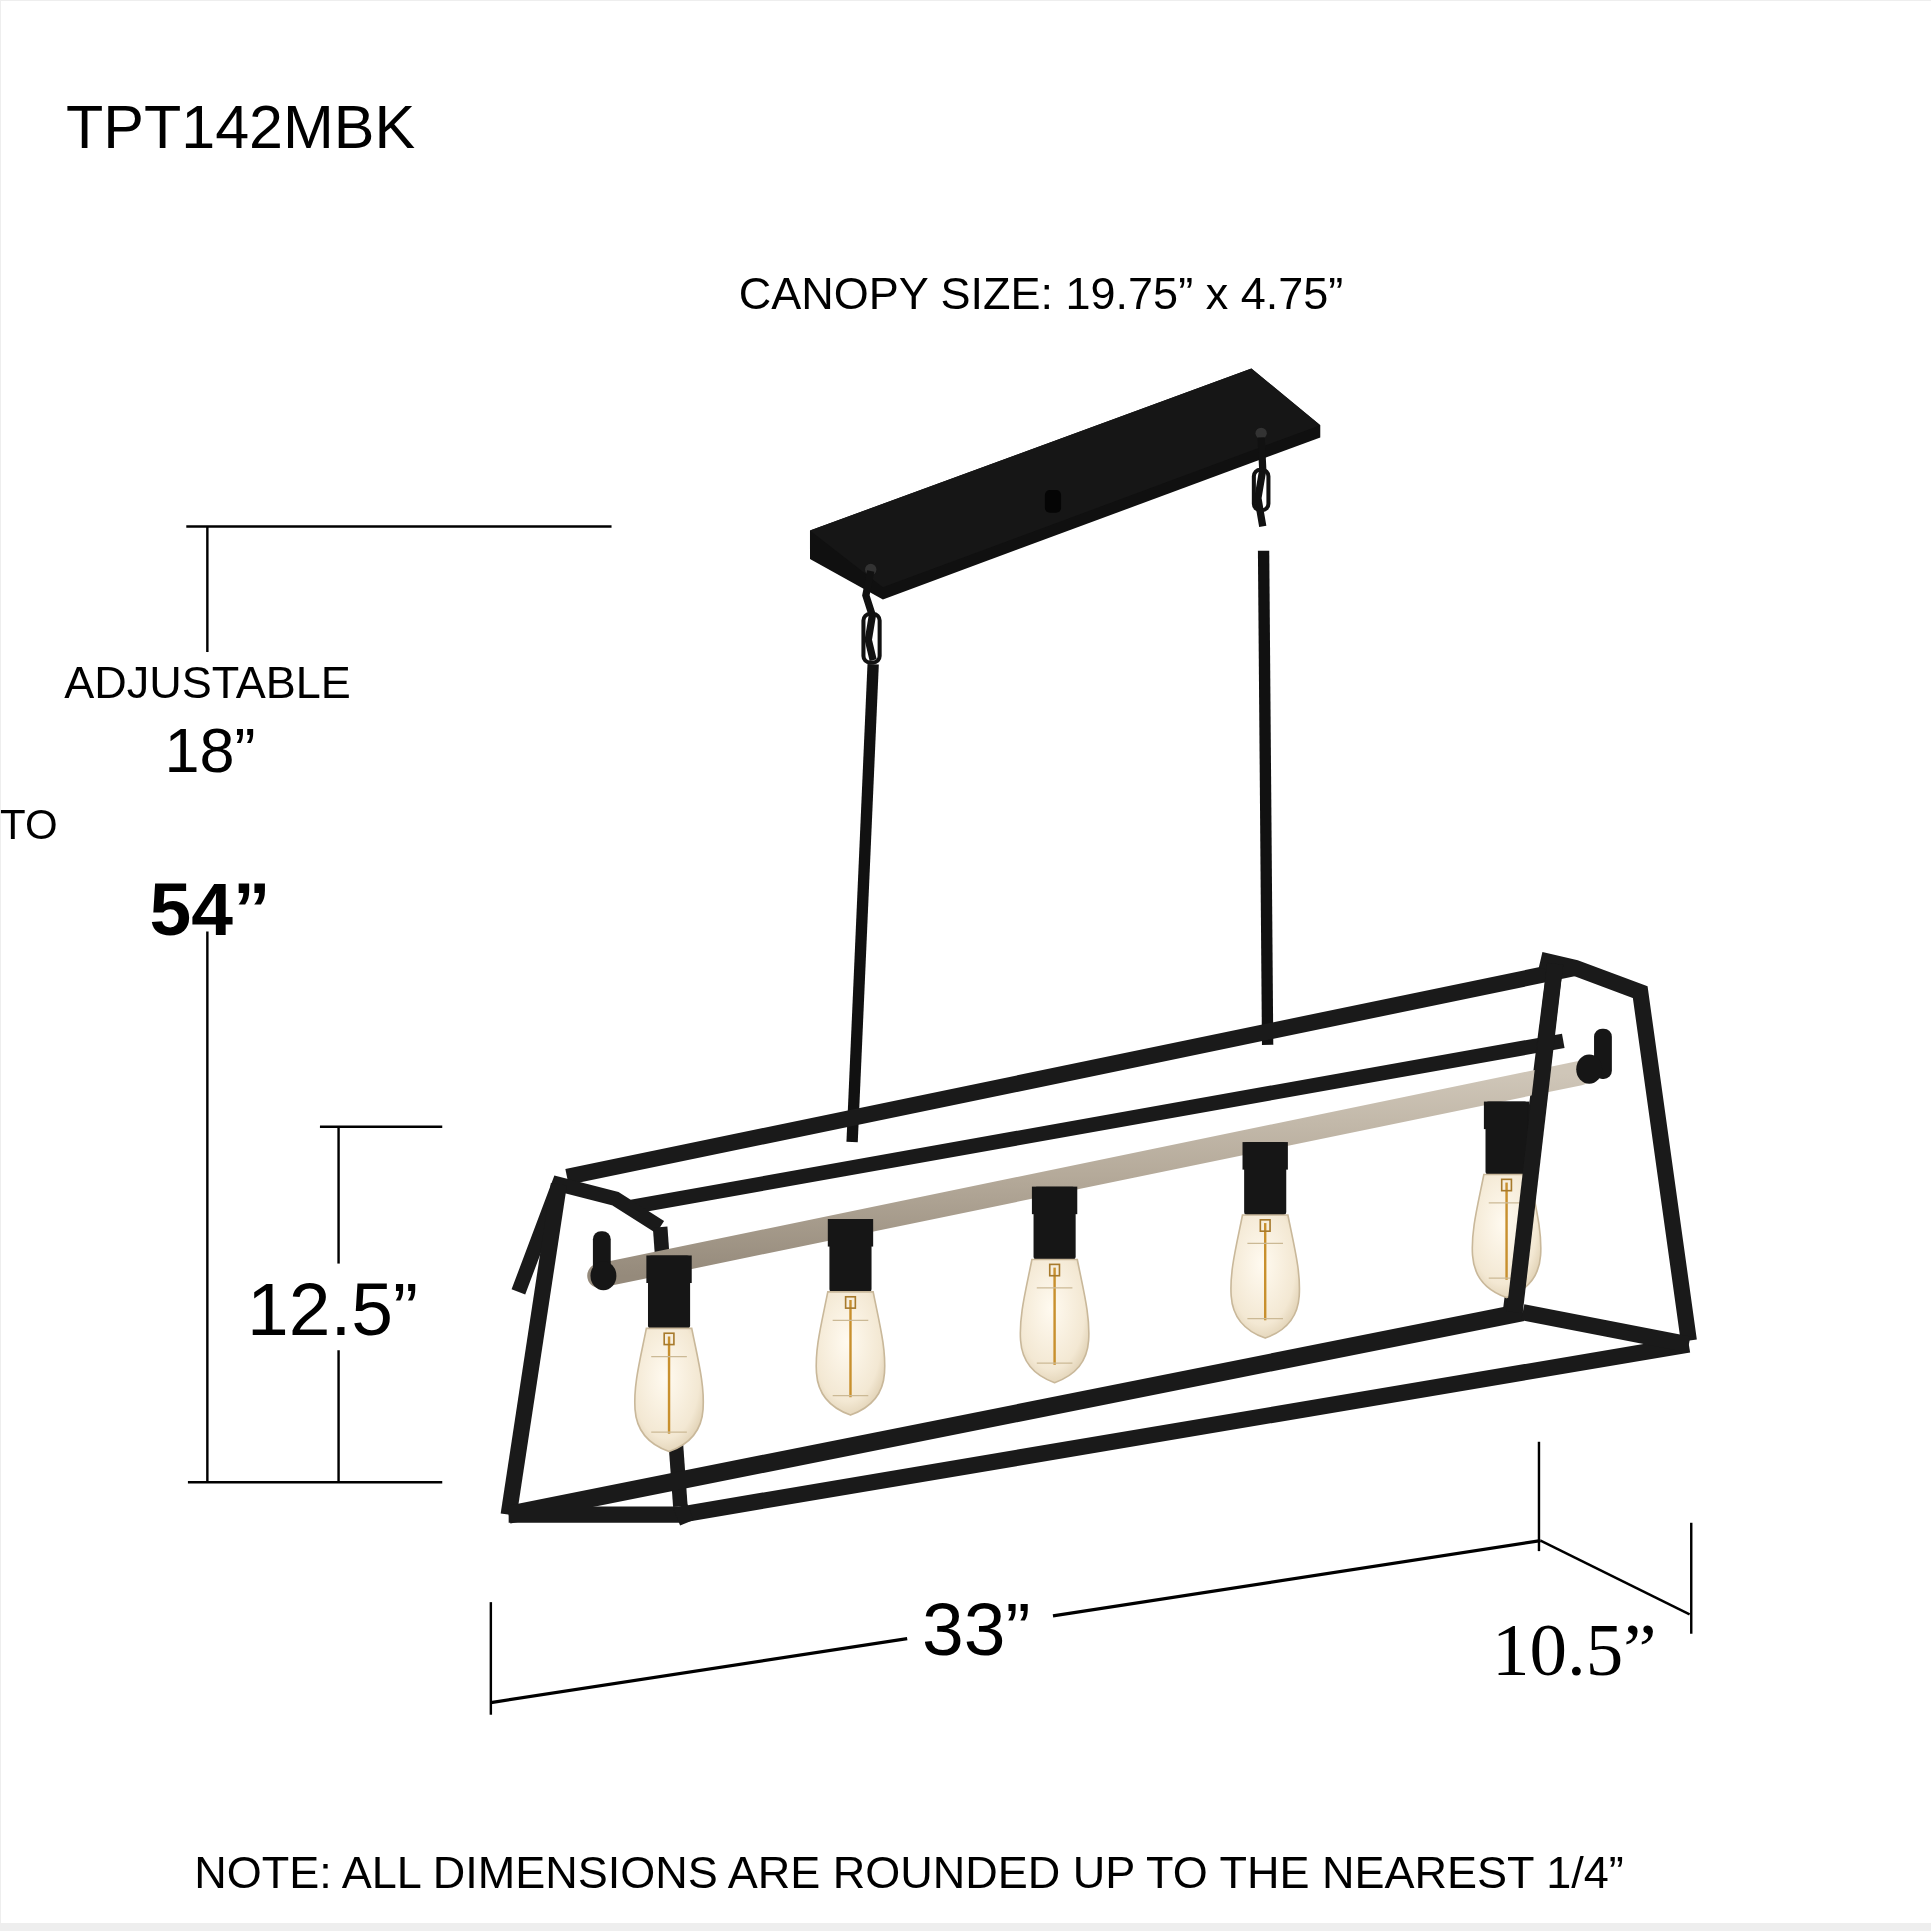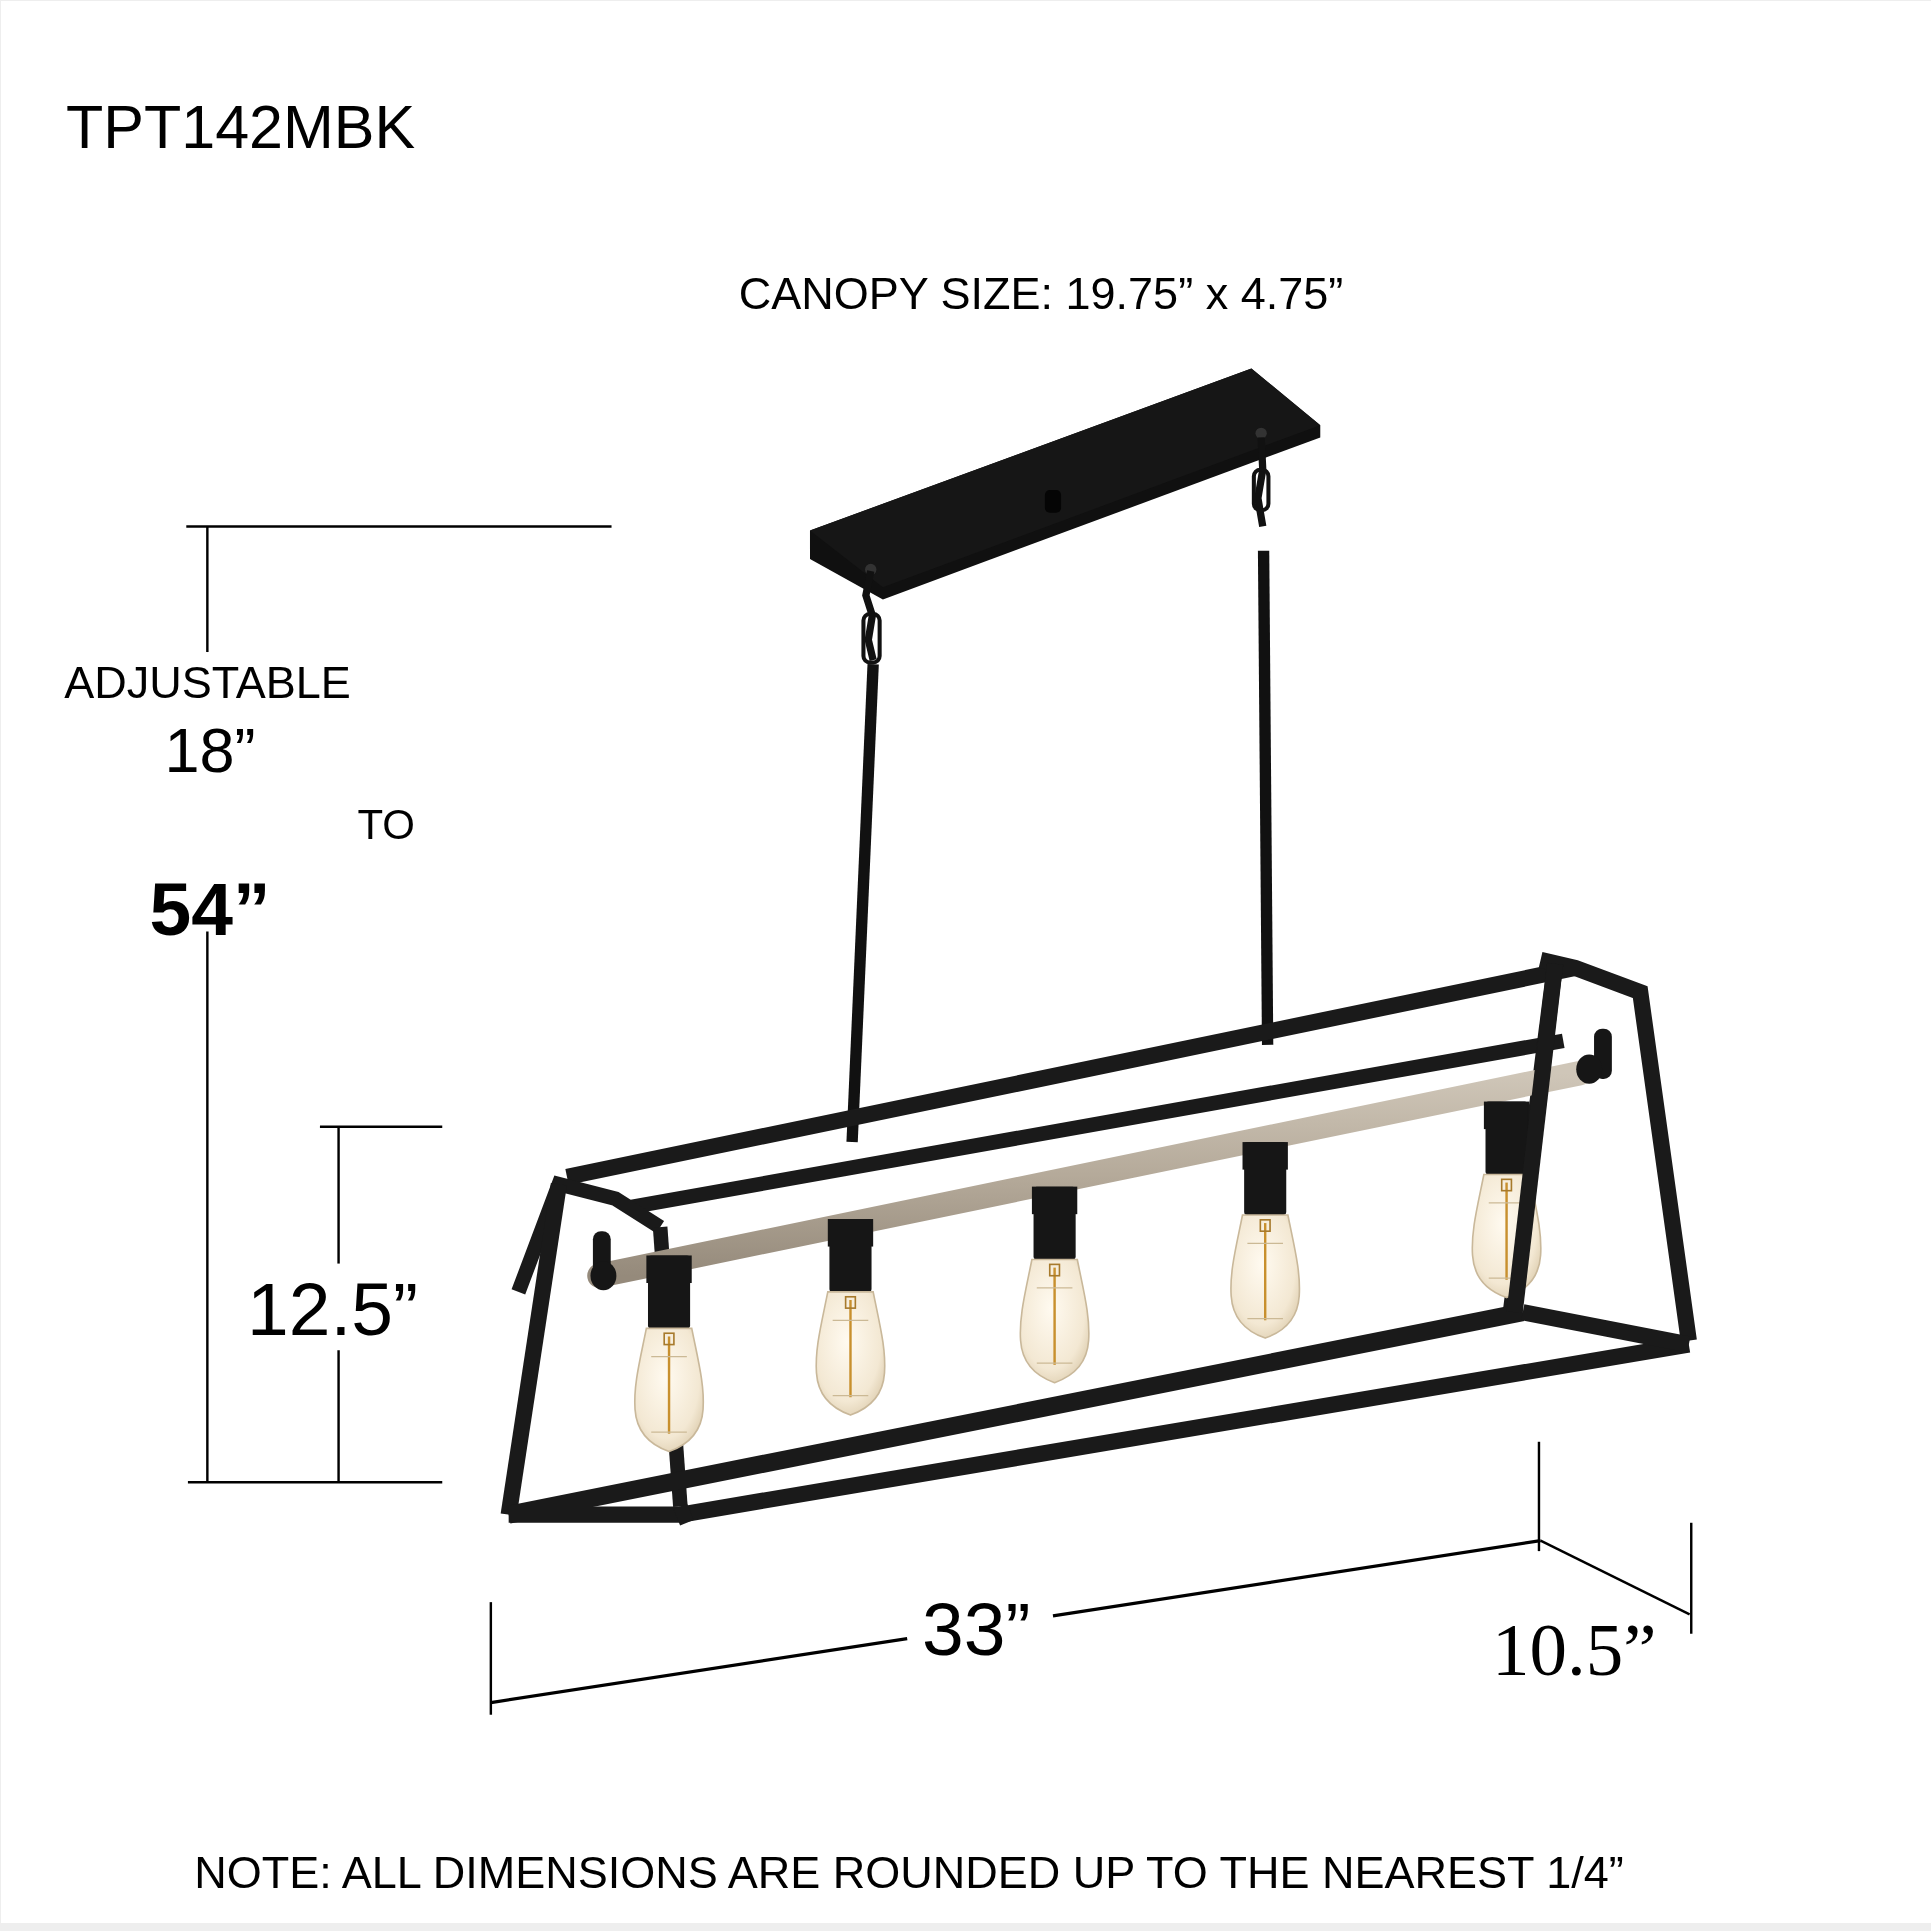--- a/index.html
+++ b/index.html
@@ -6,21 +6,21 @@
   body { width: 1931px; height: 1931px; position: relative; overflow: hidden;
          font-family: "Liberation Sans", sans-serif; color: #000; }
   .frame { position: absolute; left: 0; top: 0; width: 1931px; height: 1931px;
            border-top: 1.6px solid #eeeeee; border-left: 1.6px solid #eeeeee; box-sizing: border-box; }
   .bottom-strip { position: absolute; left: 0; top: 1923px; width: 1931px; height: 8px; background: #eeeeee; }
   .txt { position: absolute; white-space: nowrap; line-height: 1; }
   #title { left: 66px; top: 49px; font-size: 61px; margin-top: 48px; }
   #canopy { left: 0; width: 2082px; top: 271px; font-size: 45px; text-align: center; }
   #adjustable { left: 0; width: 415px; top: 632px; font-size: 45px; text-align: center; margin-top: 28px; }
   #min-len { left: 0; width: 420px; top: 719px; font-size: 63px; text-align: center; }
-  #to { left: 0; width: 415px; top: 804px; font-size: 42px; text-align: right; }
+  #to { left: 0; width: 415px; top: 804px; font-size: 42px; text-align: left; }
   #max-len { left: 0; width: 420px; top: 872px; font-size: 75px; text-align: center; font-weight: bold; }
   #height { left: 247px; top: 1272px; font-size: 75px; }
   #length { left: 922px; top: 1592px; font-size: 75px; }
   #depth { left: 1492px; top: 1612px; font-size: 75px; font-family: Liberation Serif, serif; }
   #note { left: 0; width: 1818px; top: 1850px; font-size: 45px; text-align: center; }
   svg.art { position: absolute; left: 0; top: 0; width: 1931px; height: 1931px; }
 </style>
 </head>
 <body>
 

